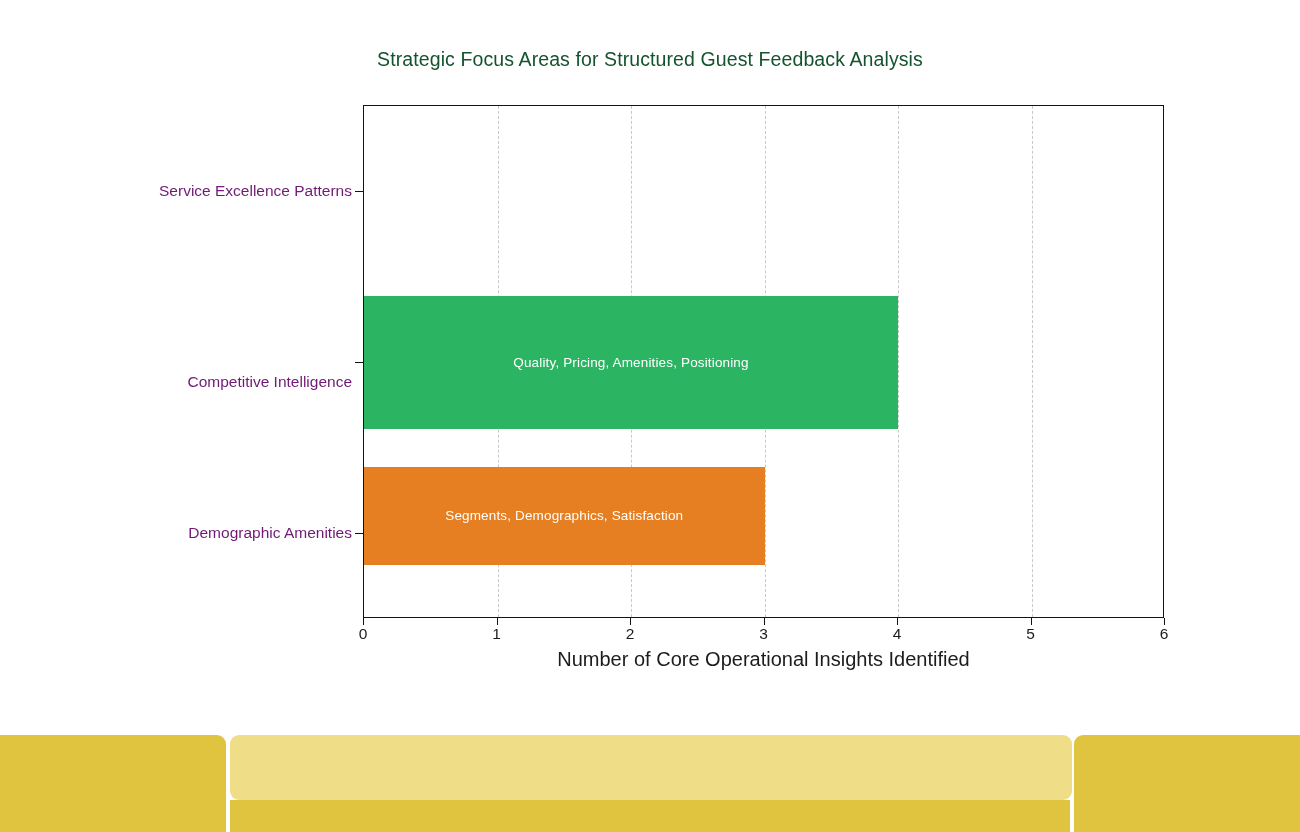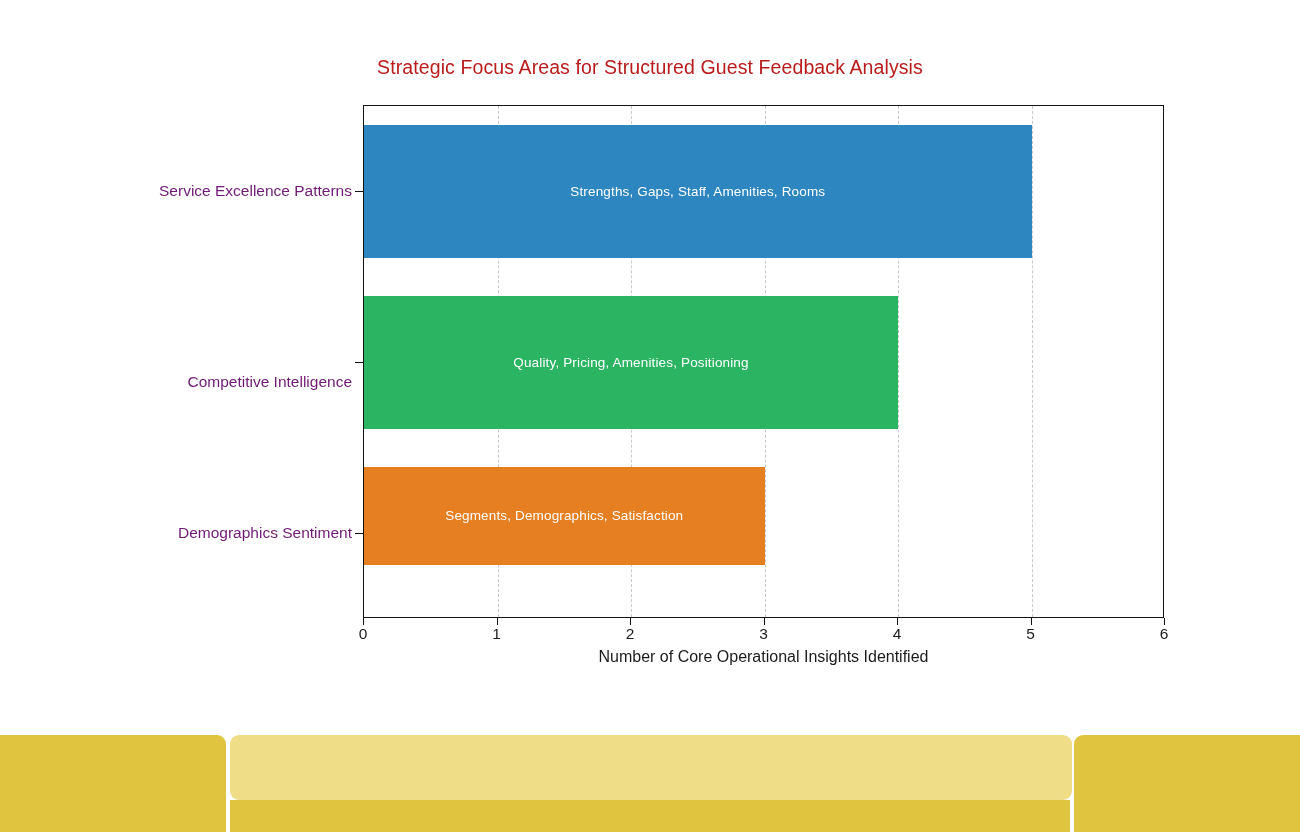--- a/index.html
+++ b/index.html
@@ -21,26 +21,26 @@
     position: absolute;
     left: 0; top: 0;
     width: 1300px;
     height: 730px;
     background: #ffffff;
   }
 
   #chart-title {
     position: absolute;
     left: 0;
-    top: 56px;
+    top: 48px;
     width: 1300px;
     text-align: center;
     font-size: 19.5px;
     font-weight: 400;
-    color: #b91c1c;
+    color: #14532d;
     letter-spacing: 0.1px;
   }
 
   
   #plot-area {
     position: absolute;
     left: 363px;
     top: 105px;
     width: 801px;
     height: 513px;
@@ -114,21 +114,21 @@
     transform: translateX(-50%);
     text-align: center;
   }
 
   #x-axis-title {
     position: absolute;
     left: 363px;
     top: 648px;
     width: 801px;
     text-align: center;
-    font-size: 16px;
+    font-size: 20px;
     color: #1c1c1c;
   }
 
   
   #bottom-banner {
     position: absolute;
     left: 0;
     top: 735px;
     width: 1300px;
     height: 97px;
@@ -188,41 +188,38 @@
 
   <div id="plot-area">
     <div id="gridlines">
         <div class="gridline" style="left: 133.5px;"></div>
         <div class="gridline" style="left: 267px;"></div>
         <div class="gridline" style="left: 400.5px;"></div>
         <div class="gridline" style="left: 534px;"></div>
         <div class="gridline" style="left: 667.5px;"></div>
       </div>
     <div id="bars-layer">
-        <div class="bar" style="top: 18.81px; height: 133.38px; width: 667.5px; background: rgb(46, 134, 193);">
-          <span class="bar-label">Strengths, Gaps, Staff, Amenities, Rooms</span>
-        </div>
         <div class="bar" style="top: 189.81px; height: 133.38px; width: 534px; background: rgb(43, 180, 98);">
           <span class="bar-label">Quality, Pricing, Amenities, Positioning</span>
         </div>
         <div class="bar" style="top: 360.81px; height: 98px; width: 400.5px; background: rgb(230, 126, 34);">
           <span class="bar-label">Segments, Demographics, Satisfaction</span>
         </div>
       </div>
   </div>
 
   <div id="y-axis-ticks">
       <div class="ytick" style="top: 190.5px;"></div>
       <div class="ytick" style="top: 361.5px;"></div>
       <div class="ytick" style="top: 532.5px;"></div>
     </div>
   <div id="y-axis-labels">
       <div class="ylab" style="top: 190.5px;">Service Excellence Patterns</div>
       <div class="ylab" style="top: 382px;">Competitive Intelligence</div>
-      <div class="ylab" style="top: 532.5px;">Demographics Sentiment</div>
+      <div class="ylab" style="top: 532.5px;">Demographic Amenities</div>
     </div>
 
   <div id="x-axis-ticks">
       <div class="xtick" style="left: 363px;"></div>
       <div class="xtick" style="left: 496.5px;"></div>
       <div class="xtick" style="left: 630px;"></div>
       <div class="xtick" style="left: 763.5px;"></div>
       <div class="xtick" style="left: 897px;"></div>
       <div class="xtick" style="left: 1030.5px;"></div>
       <div class="xtick" style="left: 1164px;"></div>

